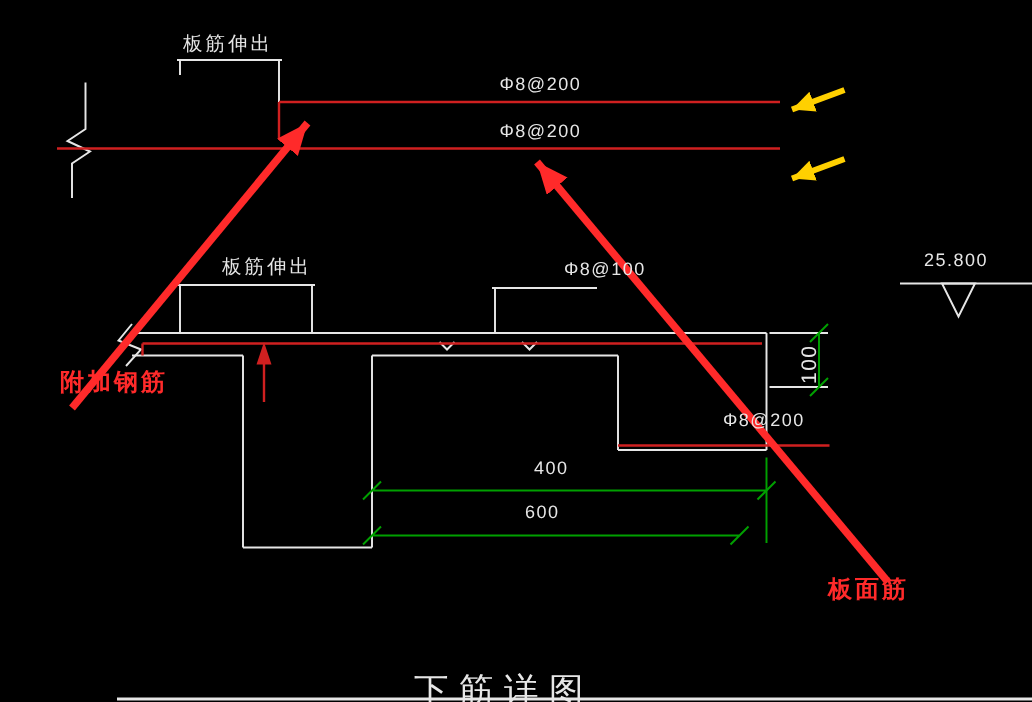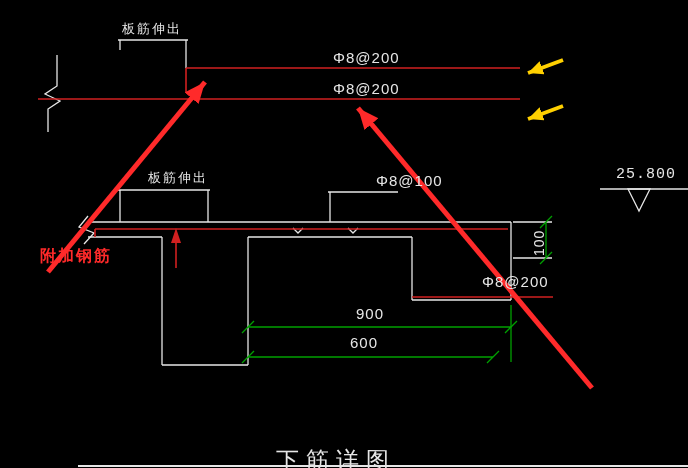--- a/index.html
+++ b/index.html
@@ -15,39 +15,39 @@
     position:relative;
     width:688px;height:468px;
     background:var(--background);
     overflow:hidden;
     font-family:"Liberation Sans", sans-serif;
   }
   #linework{position:absolute;left:0;top:0;width:688px;height:468px;}
   .lbl{
     position:absolute;
     color:var(--line-white);
-    font-size:15px;
+    font-size:12px;
     line-height:1;
     white-space:nowrap;
     letter-spacing:1px;
   }
   .lbl.small{font-size:13px;letter-spacing:2px;}
   .lbl.red-note{
     color:var(--annotation-red);
     font-size:16px;
     font-weight:bold;
     letter-spacing:2px;
   }
   #lbl-top-extend{left:122px;top:22px;}
   #lbl-phi-top-1{left:333px;top:50px;}
   #lbl-phi-top-2{left:333px;top:81px;}
   #lbl-mid-extend{left:148px;top:171px;}
   #lbl-phi-100{left:333px;top:173px;margin-left:43px;}
   #lbl-phi-right{left:482px;top:274px;}
-  #lbl-elevation{left:616px;top:167px;font-family:Liberation Mono, monospace;}
+  #lbl-elevation{left:616px;top:167px;}
   #lbl-dim-100{
     left:532px;top:256px;
     font-size:14px;
     transform:rotate(-90deg);
     transform-origin:0 0;
   }
   #lbl-dim-900{left:356px;top:306px;}
   #lbl-dim-600{left:350px;top:335px;}
   #lbl-note-left{left:40px;top:248px;}
   #lbl-note-right{left:552px;top:386px;}
@@ -125,19 +125,20 @@
 
   <div id="lbl-top-extend" class="lbl small">板筋伸出</div>
   <div id="lbl-phi-top-1" class="lbl">Φ8@200</div>
   <div id="lbl-phi-top-2" class="lbl">Φ8@200</div>
 
   <div id="lbl-mid-extend" class="lbl small">板筋伸出</div>
   <div id="lbl-phi-100" class="lbl">Φ8@100</div>
   <div id="lbl-phi-right" class="lbl">Φ8@200</div>
   <div id="lbl-elevation" class="lbl">25.800</div>
   <div id="lbl-dim-100" class="lbl">100</div>
-  <div id="lbl-dim-900" class="lbl">900</div>
+  <div id="lbl-dim-900" class="lbl">400</div>
   <div id="lbl-dim-600" class="lbl">600</div>
 
   <div id="lbl-note-left" class="lbl red-note">附加钢筋</div>
+  <div id="lbl-note-right" class="lbl red-note">板面筋</div>
 
   <div id="lbl-caption" class="lbl">下筋详图</div>
 </div>
 
 </body></html>

